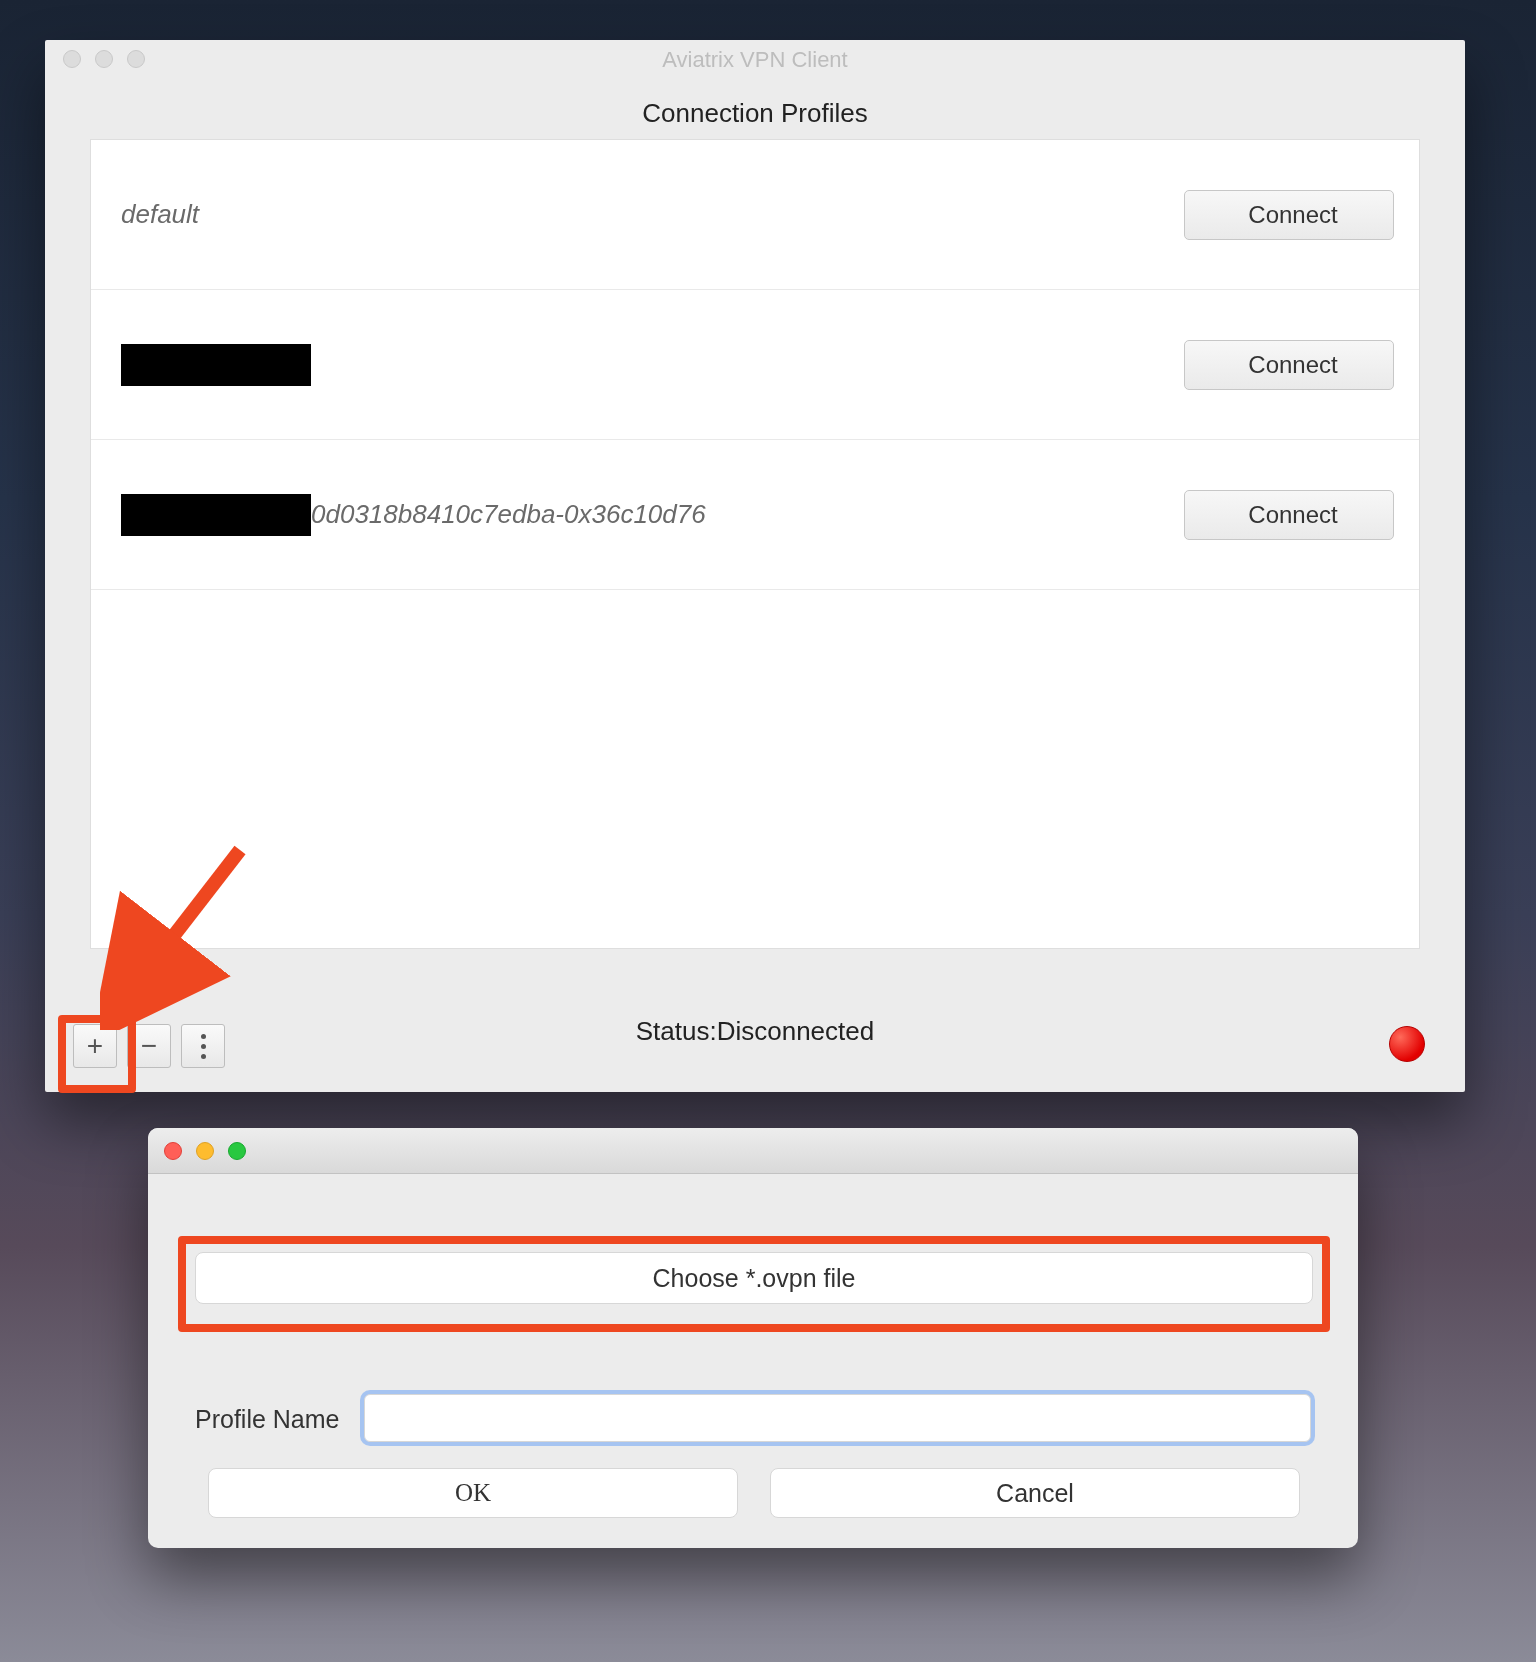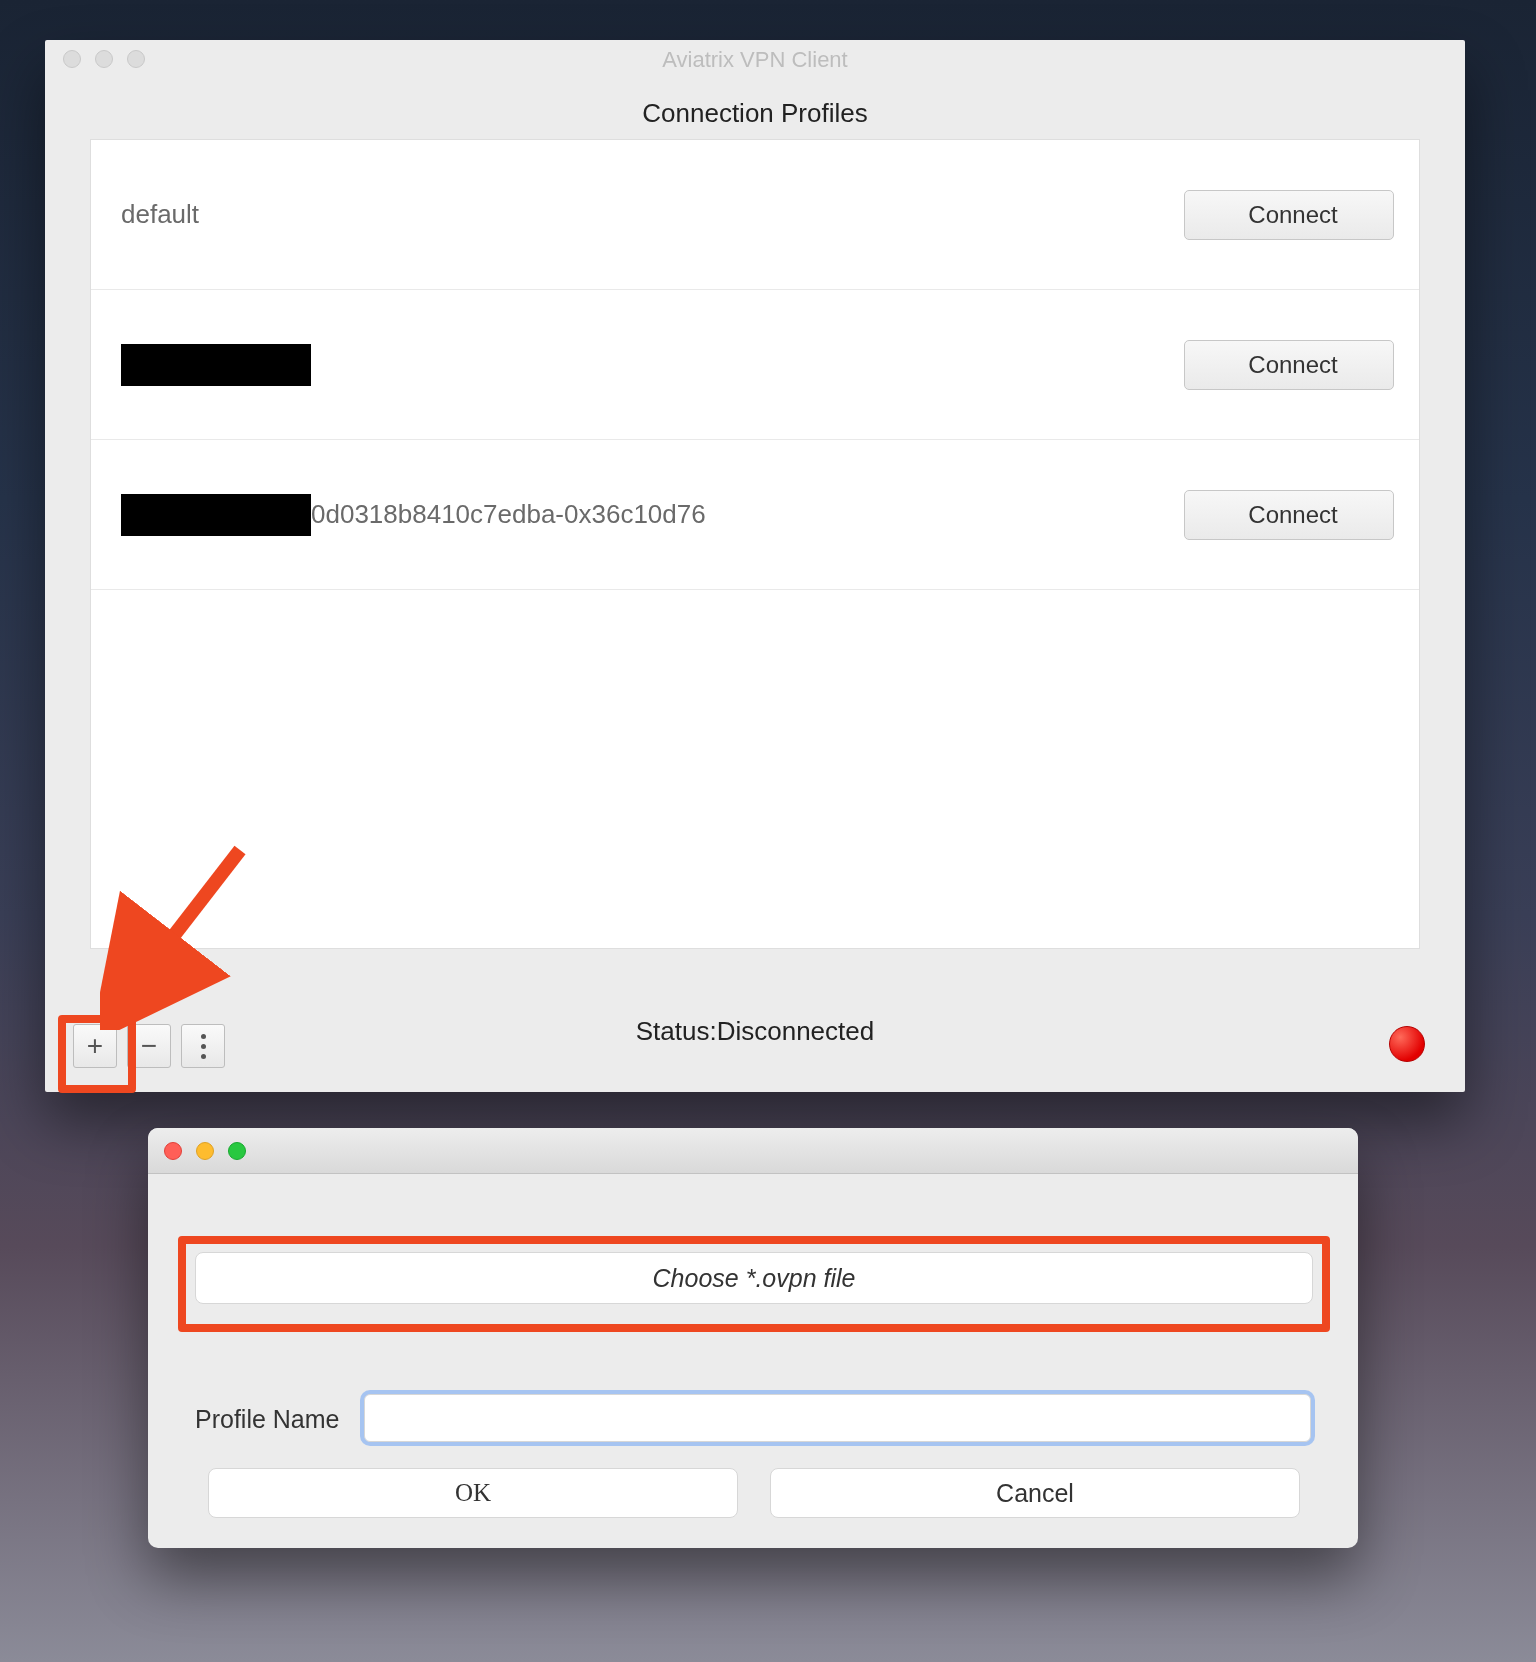--- a/index.html
+++ b/index.html
@@ -39,21 +39,21 @@
   .profiles-box {
     margin: 0 45px; height: 810px;
     background:#fff; border:1px solid #dedede;
   }
   .profile-row {
     height:150px; border-bottom:1px solid #e9e9e9;
     display:flex; align-items:center; justify-content:space-between;
     padding:0 25px 0 30px;
     font-size:26px; color:#6a6a6a;
   }
-  .profile-row .name-area { display:flex; align-items:center; gap:0; }
+  .profile-row .name-area { display:flex; align-items:center; gap:0;font-style:italic; }
   .redact { background:#000; display:inline-block; }
   .connect-btn {
     width:210px; height:50px;
     background:linear-gradient(#f7f7f7,#eaeaea);
     border:1px solid #c7c7c7; border-radius:5px;
     font-size:24px; color:#333;padding-left:8px;
   }
 
   .bottom-bar {
     position:absolute; left:0; right:0; bottom:0; height:92px;
@@ -102,21 +102,21 @@
 
   .anno-choose-box {
     position:absolute; left:30px; top:108px;
     width:1152px; height:96px;
     border:8px solid #ee4720; border-radius:4px; pointer-events:none;
   }
   .choose-btn {
     position:absolute; left:47px; top:124px;
     width:1118px; height:52px;
     background:#fff; border:1px solid #d7d7d7; border-radius:8px;
-    font-size:25px; color:#333;font-style:italic;
+    font-size:25px; color:#333;
   }
 
   .pn-label { position:absolute; left:47px; top:277px; font-size:25px; color:#333;text-align:right; }
   .pn-input {
     position:absolute; left:216px; top:266px;
     width:947px; height:48px;
     border:1px solid #d7d7d7; border-radius:6px;
     box-shadow:0 0 0 4px rgba(120,170,245,.6);
     font-size:22px; padding:0 10px;
   }

